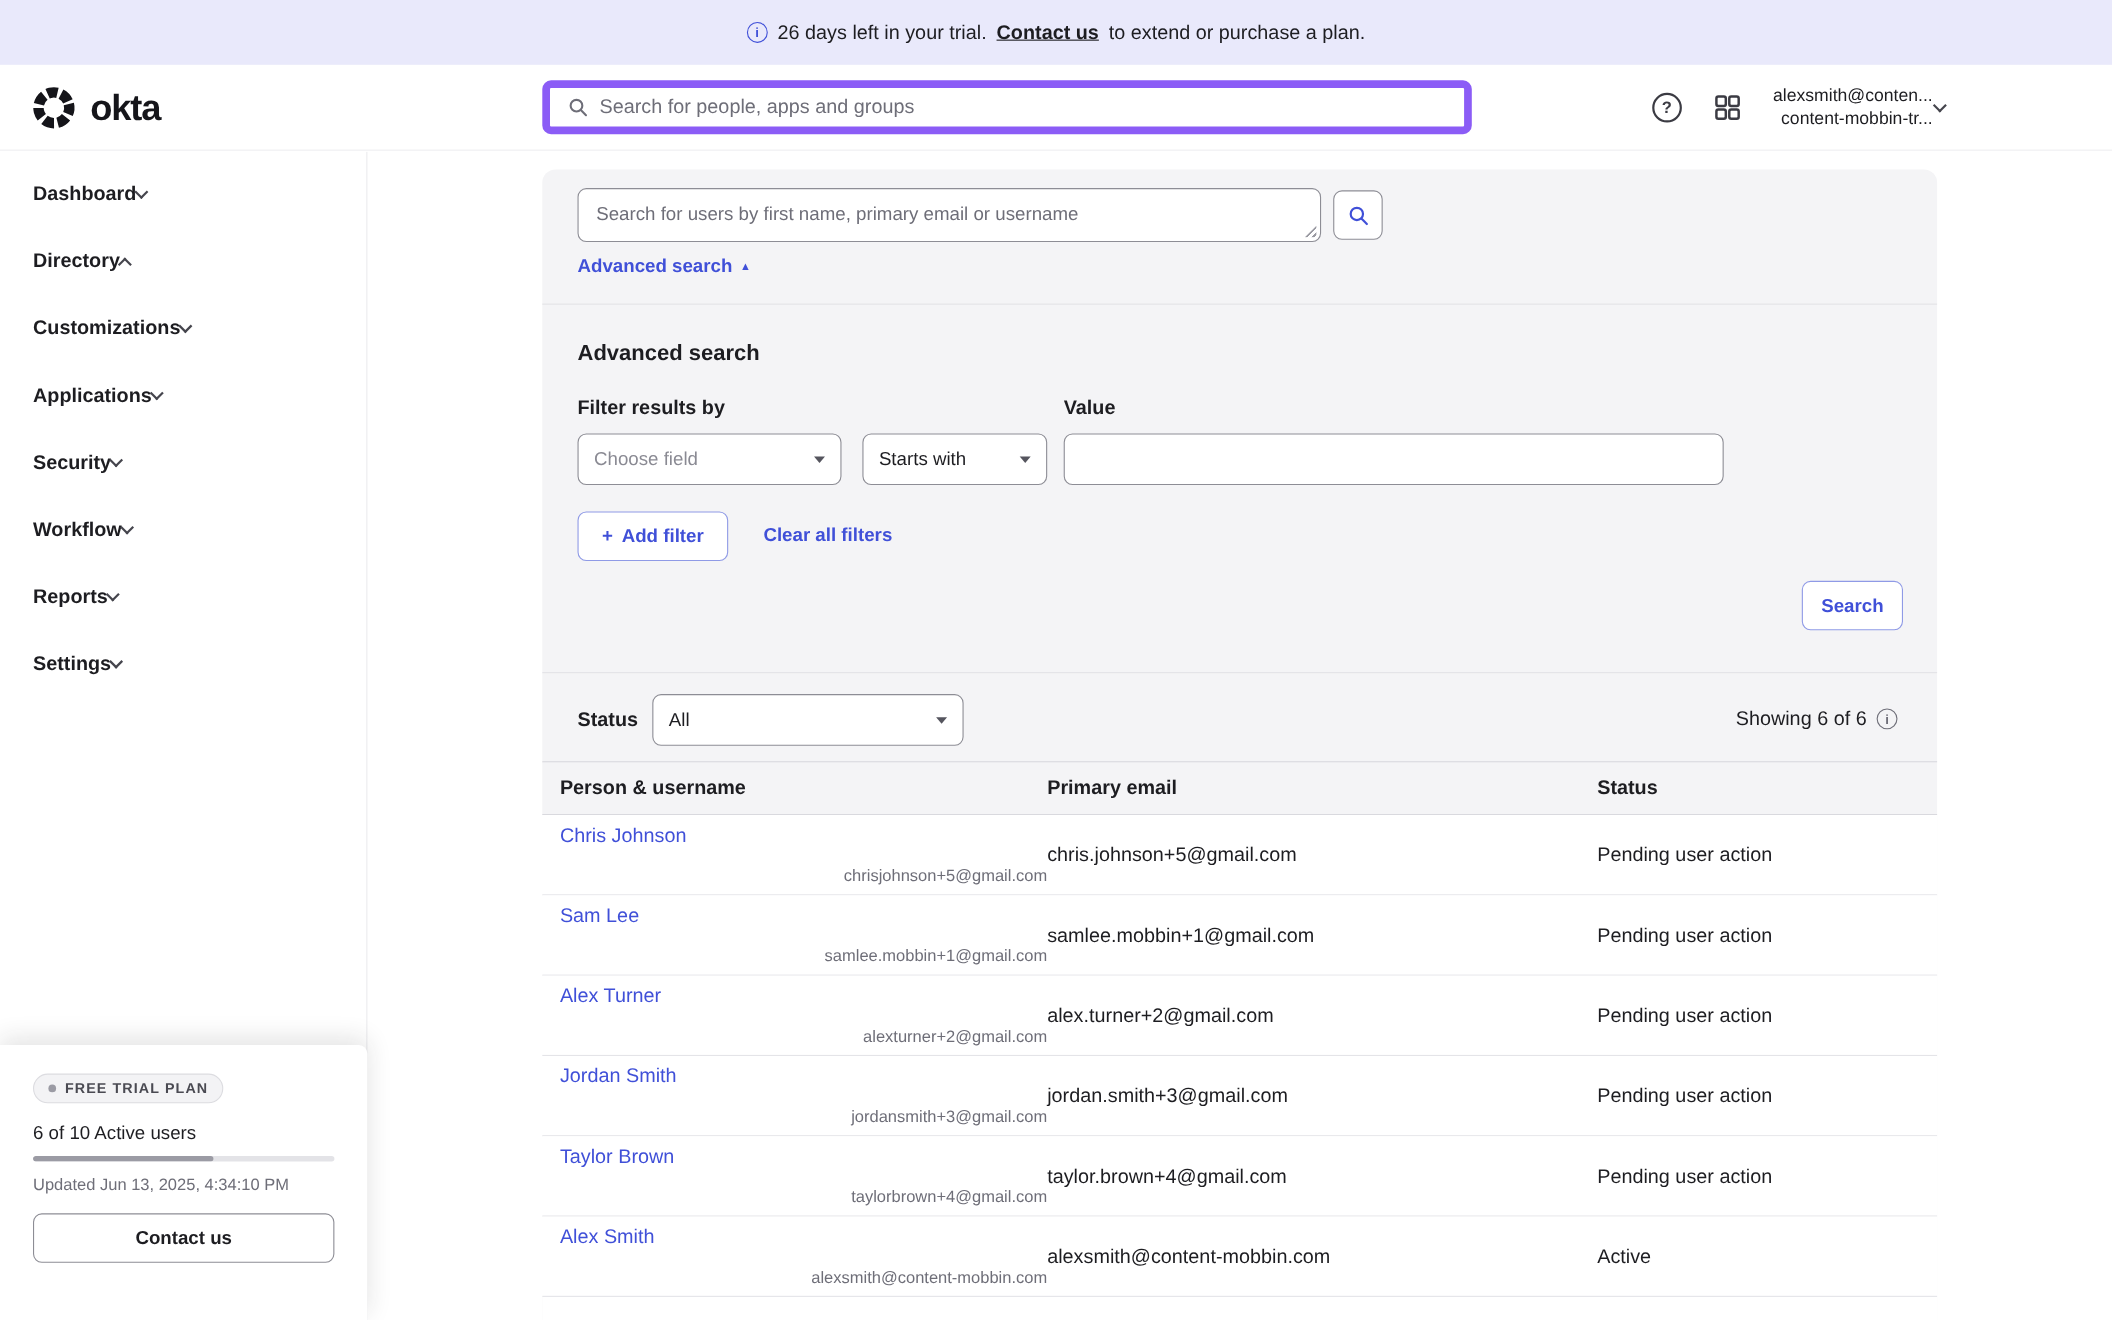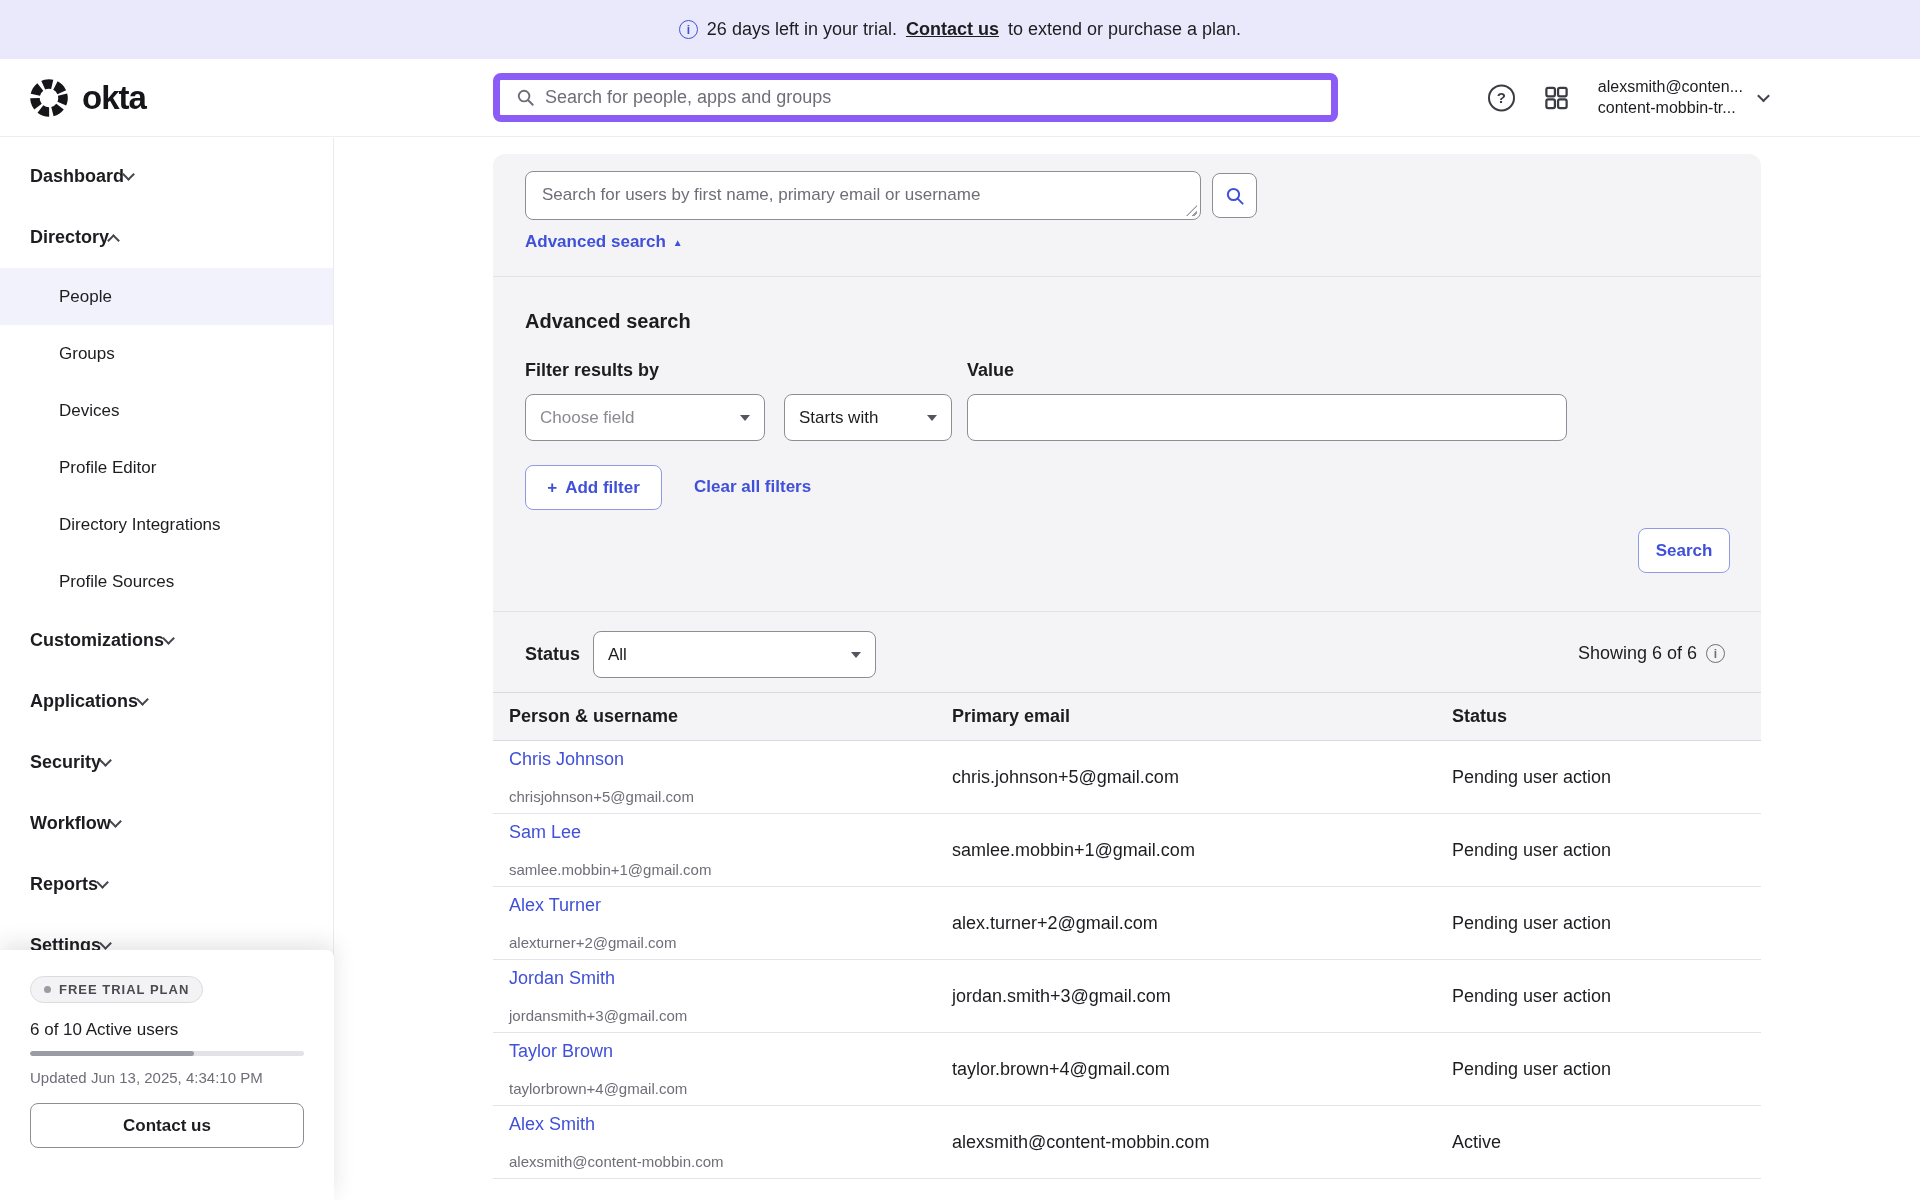--- a/index.html
+++ b/index.html
@@ -18,21 +18,21 @@
   .brand-text { font-size:33px; font-weight:700; letter-spacing:-1px; color:#15151a; }
   .global-search { position:absolute; left:493px; top:14px; width:845px; height:49px; background:#fff;
     border:7px solid #8b5cf6; border-radius:8px; display:flex; align-items:center; padding:0 16px; gap:10px; }
   .global-search svg { color:#6e6e78; flex:0 0 auto; }
   .global-search input { flex:1; border:none; outline:none; font-size:18px; font-family:inherit; color:#1d1d21; background:transparent; }
   .global-search input::placeholder { color:#6e6e78; }
   .header-right { position:absolute; right:152px; top:50%; transform:translateY(-50%); display:flex; align-items:center; gap:28px; }
   .icon-btn { background:none; border:none; cursor:pointer; display:flex; align-items:center; }
   .help-circle { width:27px; height:27px; border:2px solid #3b3b43; border-radius:50%; display:flex; align-items:center; justify-content:center;
     font-size:15px; font-weight:700; color:#3b3b43; }
-  .account { display:flex; align-items:center; gap:16px; cursor:pointer; }
+  .account { display:flex; align-items:center; gap:2px; cursor:pointer;text-align:right; }
   .acct-lines { display:flex; flex-direction:column; font-size:16px; line-height:1.35; color:#1d1d21; }
 
   
   .chev { display:inline-block; width:9px; height:9px; border-right:2px solid #45454d; border-bottom:2px solid #45454d; }
   .chev.down { transform:rotate(45deg); margin-top:-4px; }
   .chev.up { transform:rotate(-135deg); margin-bottom:-5px; }
   .caret { position:absolute; right:14px; top:50%; transform:translateY(-50%); width:0; height:0;
     border-left:5px solid transparent; border-right:5px solid transparent; border-top:6px solid #55555e; }
 
   
@@ -89,21 +89,21 @@
   .showing { position:absolute; right:36px; top:489px; display:flex; align-items:center; gap:9px; font-size:18px; }
   .info-gray { width:19px; height:19px; border:1.5px solid #6e6e78; border-radius:50%; color:#6e6e78;
     display:inline-flex; align-items:center; justify-content:center; font-size:12px; font-weight:700; }
 
   .thead { position:absolute; left:0; right:0; top:538px; height:49px; display:grid; grid-template-columns:443px 500px 1fr;
     align-items:center; padding-left:16px; border-top:1px solid #d9d9de; border-bottom:1px solid #d9d9de; font-size:18px; font-weight:700; }
   .tbody { position:absolute; left:0; right:0; top:587px; bottom:0; background:#fff; }
   .trow { height:73px; display:grid; grid-template-columns:443px 500px 1fr; align-items:center; padding-left:16px;
     border-bottom:1px solid #e4e4e8; background:#fff; }
   .person-name { color:#4050d8; font-size:18px; font-weight:500; text-decoration:none; cursor:pointer; }
-  .person-username { font-size:15px; color:#6e6e78; margin-top:18px; }
+  .person-username { font-size:15px; color:#6e6e78; margin-top:18px;text-align:right; }
   .cell { font-size:18px; }
 </style>
 </head>
 <body>
 
 <div class="banner">
   <span class="info-badge">i</span>
   <span>26 days left in your trial.</span>
   <a class="banner-link">Contact us</a>
   <span>to extend or purchase a plan.</span>
@@ -150,40 +150,20 @@
 <aside>
   <nav>
     <div class="nav-item">
       <span>Dashboard</span>
       <span class="chev down"></span>
     </div>
     <div class="nav-item">
       <span>Directory</span>
       <span class="chev up"></span>
     </div>
-    <div>
-      <div class="sub-item active">
-        <span>People</span>
-      </div>
-      <div class="sub-item">
-        <span>Groups</span>
-      </div>
-      <div class="sub-item">
-        <span>Devices</span>
-      </div>
-      <div class="sub-item">
-        <span>Profile Editor</span>
-      </div>
-      <div class="sub-item">
-        <span>Directory Integrations</span>
-      </div>
-      <div class="sub-item">
-        <span>Profile Sources</span>
-      </div>
-    </div>
     <div class="nav-item">
       <span>Customizations</span>
       <span class="chev down"></span>
     </div>
     <div class="nav-item">
       <span>Applications</span>
       <span class="chev down"></span>
     </div>
     <div class="nav-item">
       <span>Security</span>

